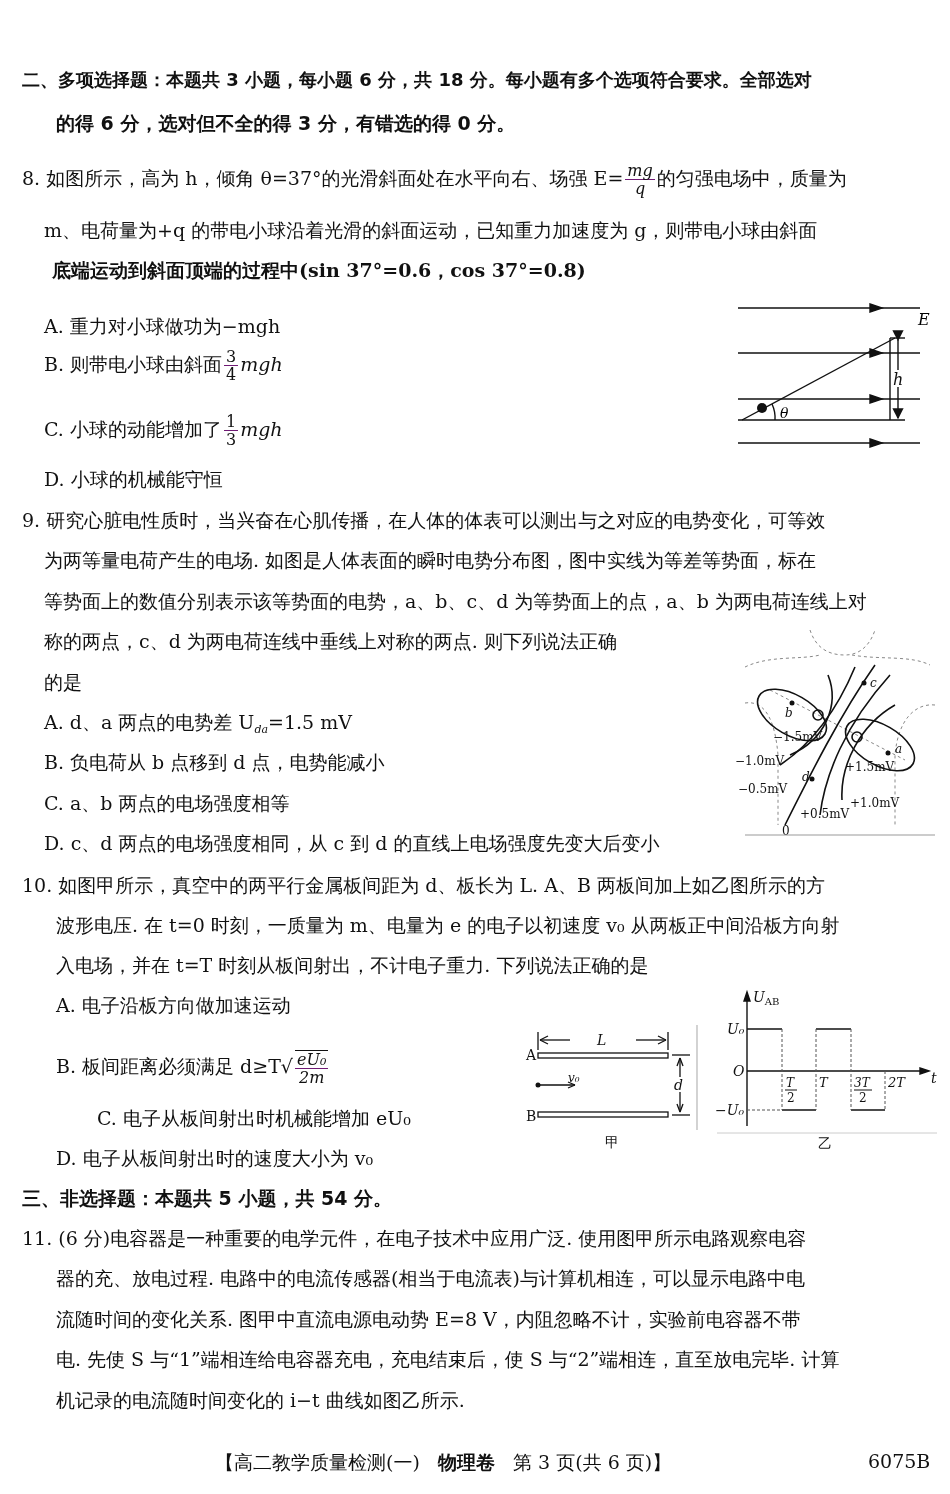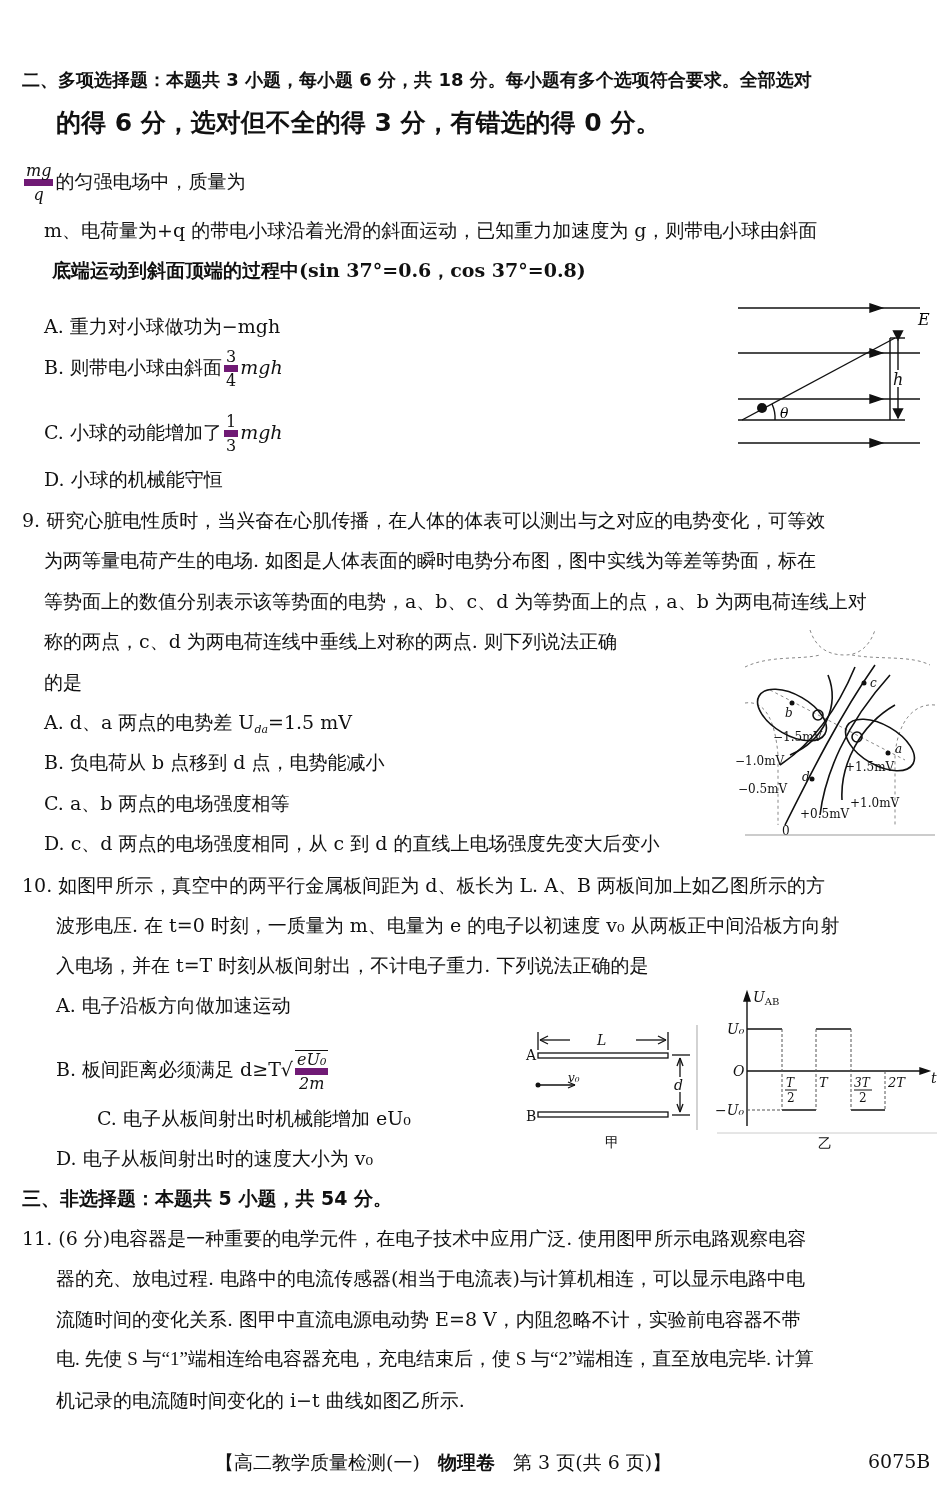--- a/index.html
+++ b/index.html
@@ -6,35 +6,35 @@
   body {
     width: 950px; height: 1494px; position: relative; overflow: hidden;
     font-family: "DejaVu Serif", "Liberation Serif", serif;
     color: #111;
     font-size: 19px;
   }
   .line { position: absolute; white-space: nowrap; line-height: 24px; }
   .bold { font-weight: bold; font-family: "DejaVu Sans", "Liberation Sans", sans-serif; }
   .it { font-style: italic; }
   .frac { display: inline-block; vertical-align: middle; text-align: center; font-size: 16px; line-height: 17px; margin: 0 2px; }
-  .frac .num { display: block; border-bottom: 7px solid #701a75; padding: 0 2px; }
+  .frac .num { display: block; border-bottom: 1px solid #701a75; padding: 0 2px; }
   .frac .den { display: block; padding: 0 2px; }
   .sub { font-size: 11px; vertical-align: -4px; font-style: italic; }
   .sqrt { display: inline-block; vertical-align: middle; }
   .fig { position: absolute; }
   .footer { position: absolute; top: 1450px; font-size: 19px; }
 </style>
 </head>
 <body>
 
 <div class="line bold" style="left:22px; top:68px; font-size:18px;">二、多项选择题：本题共 3 小题，每小题 6 分，共 18 分。每小题有多个选项符合要求。全部选对</div>
-<div class="line bold" style="left:56px; top:111px; font-size:25px;">的得 6 分，选对但不全的得 3 分，有错选的得 0 分。</div>
+<div class="line bold" style="left:56px; top:111px; font-size:19px;">的得 6 分，选对但不全的得 3 分，有错选的得 0 分。</div>
 
 <div class="line" style="left:22px; top:162px;">
-  <span class="frac it"><span class="num">mg</span><span class="den">q</span></span><span>的匀强电场中，质量为</span>
+  <span>8. 如图所示，高为 h，倾角 θ=37°的光滑斜面处在水平向右、场强 E=</span><span class="frac it"><span class="num">mg</span><span class="den">q</span></span><span>的匀强电场中，质量为</span>
 </div>
 <div class="line" style="left:44px; top:218px;">m、电荷量为+q 的带电小球沿着光滑的斜面运动，已知重力加速度为 g，则带电小球由斜面</div>
 <div class="line" style="left:52px; top:258px;font-weight:bold;">底端运动到斜面顶端的过程中(sin 37°=0.6，cos 37°=0.8)</div>
 
 <div class="line" style="left:44px; top:314px;">A. 重力对小球做功为−mgh</div>
 <div class="line" style="left:44px; top:348px;">
   <span>B. 则带电小球由斜面</span><span class="frac"><span class="num">3</span><span class="den">4</span></span><span class="it">mgh</span>
 </div>
 <div class="line" style="left:44px; top:413px;">
   <span>C. 小球的动能增加了</span><span class="frac"><span class="num">1</span><span class="den">3</span></span><span class="it">mgh</span>
@@ -205,19 +205,19 @@
     </g>
     <line x1="2" y1="145" x2="222" y2="145" stroke="#ccc" stroke-width="1"></line>
   </svg>
 </div>
 
 <div class="line bold" style="left:22px; top:1186px;">三、非选择题：本题共 5 小题，共 54 分。</div>
 
 <div class="line" style="left:22px; top:1226px;">11. (6 分)电容器是一种重要的电学元件，在电子技术中应用广泛. 使用图甲所示电路观察电容</div>
 <div class="line" style="left:56px; top:1266px;">器的充、放电过程. 电路中的电流传感器(相当于电流表)与计算机相连，可以显示电路中电</div>
 <div class="line" style="left:56px; top:1307px;">流随时间的变化关系. 图甲中直流电源电动势 E=8 V，内阻忽略不计，实验前电容器不带</div>
-<div class="line" style="left:56px; top:1347px;font-family:Liberation Serif, serif;">电. 先使 S 与“1”端相连给电容器充电，充电结束后，使 S 与“2”端相连，直至放电完毕. 计算</div>
+<div class="line" style="left:56px; top:1347px;">电. 先使 S 与“1”端相连给电容器充电，充电结束后，使 S 与“2”端相连，直至放电完毕. 计算</div>
 <div class="line" style="left:56px; top:1388px;">机记录的电流随时间变化的 i−t 曲线如图乙所示.</div>
 
 <div class="footer" style="left:215px;">
   <span>【高二教学质量检测(一)</span>&nbsp;&nbsp;&nbsp;<span class="bold">物理卷</span>&nbsp;&nbsp;&nbsp;<span>第 3 页(共 6 页)】</span>
 </div>
 <div class="footer" style="left:868px;">6075B</div>
 
 </body></html>

